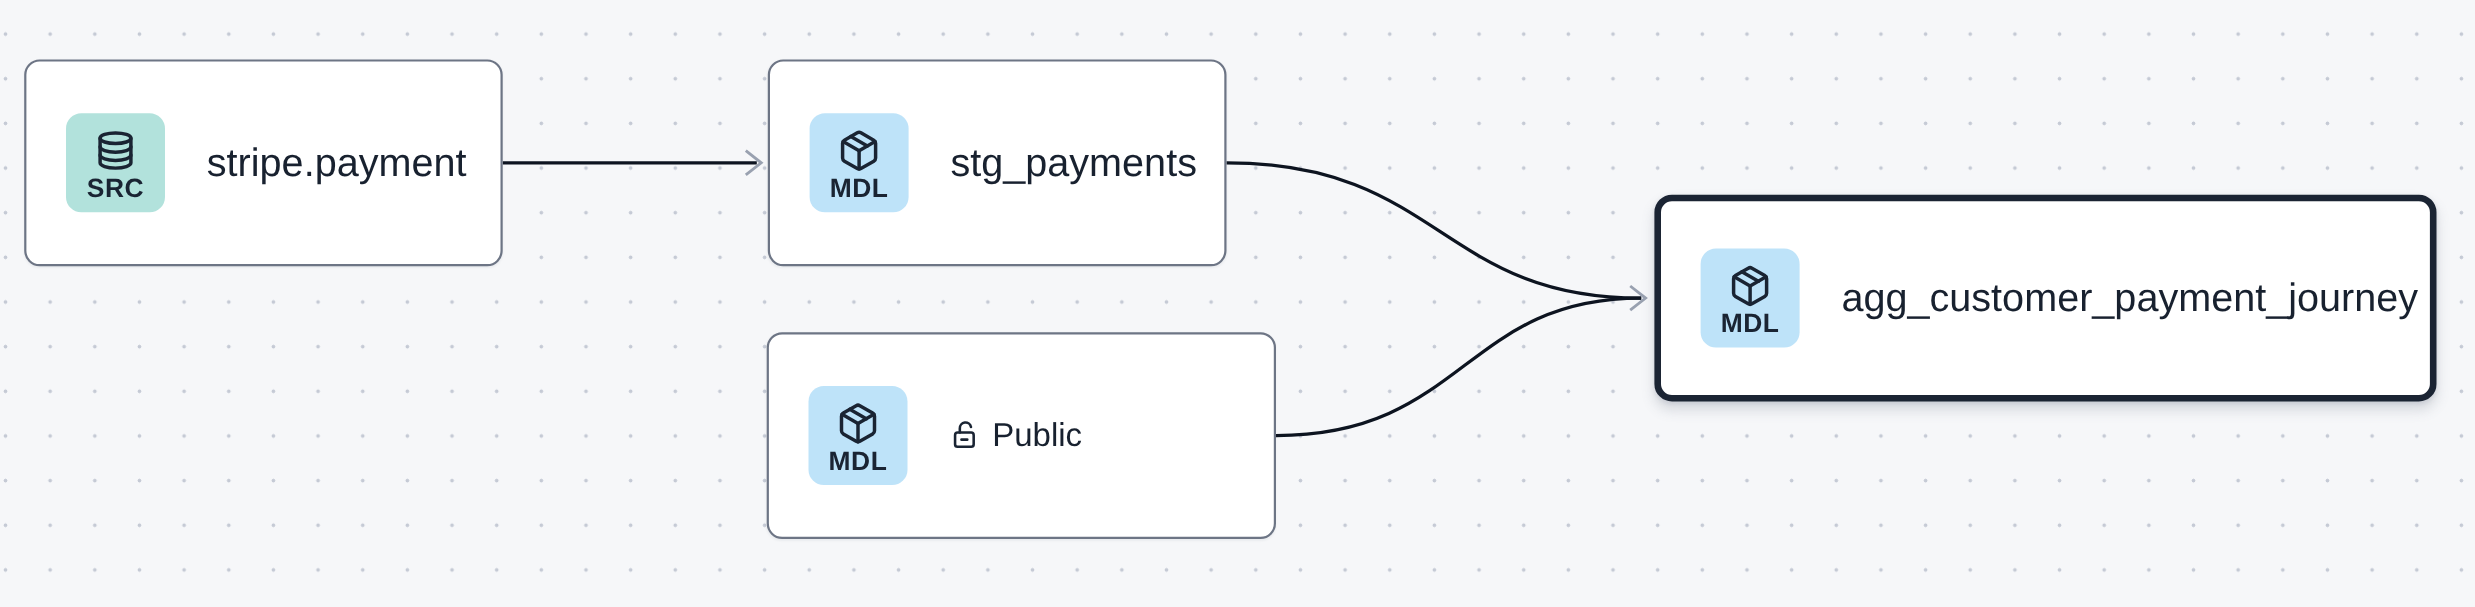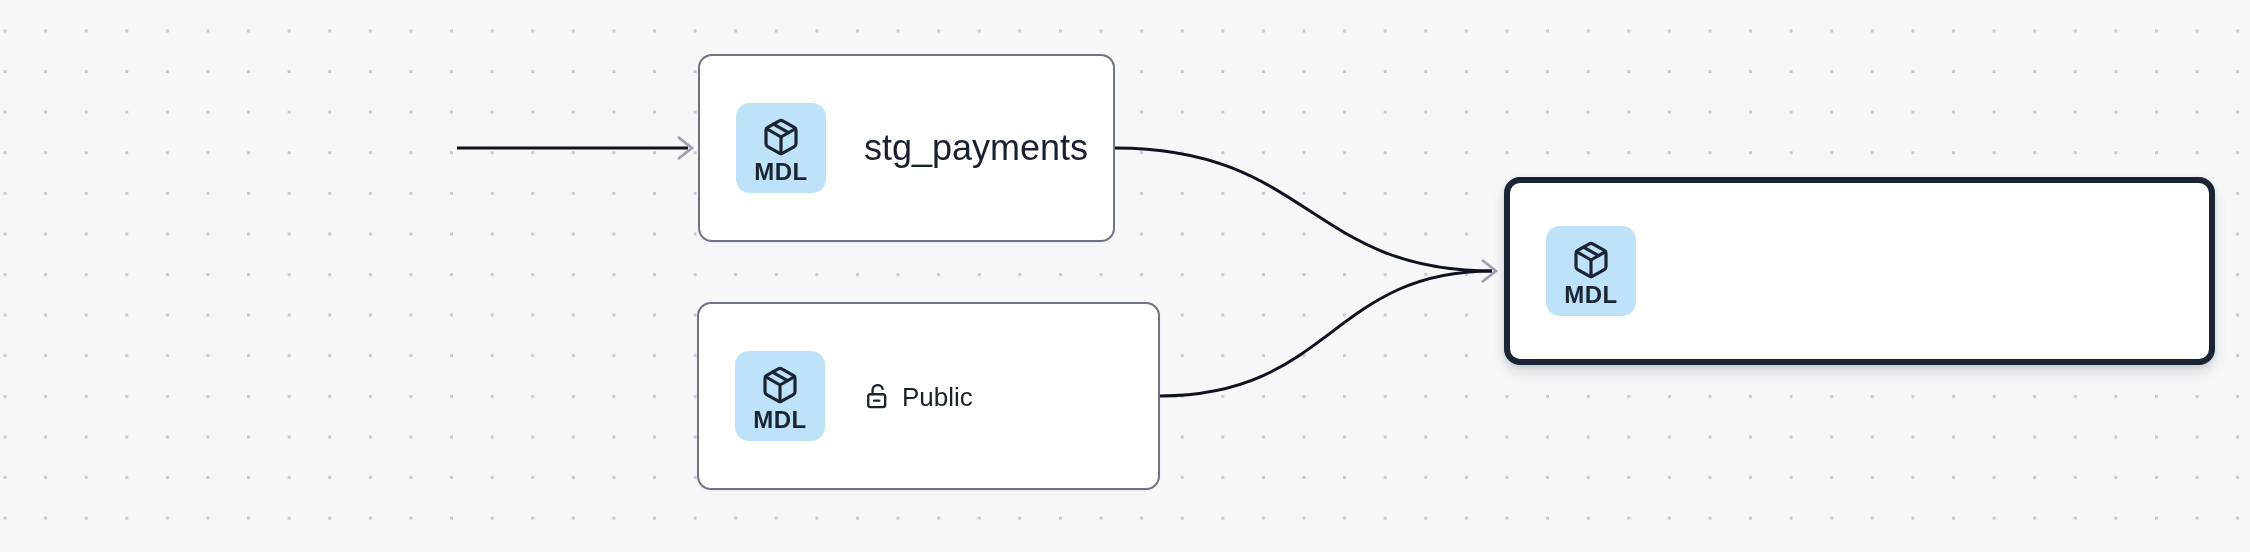--- a/index.html
+++ b/index.html
@@ -76,23 +76,23 @@
   .node-text { display: flex; flex-direction: column; gap: 7px; min-width: 0; }
   .node-title {
     font-size: 36px;
     font-weight: 400;
     color: #18212f;
     line-height: 1.15;
     white-space: nowrap;
   }
   .node-sub {
     display: flex;
-    align-items: flex-end;
+    align-items: flex-start;
     gap: 11px;
-    font-size: 26px;
+    font-size: 30px;
     color: #18212f;
     line-height: 1;
   }
   .node-sub svg { width: 28px; height: 28px; display: block; }
   .icon-stroke { stroke: #1a2433; fill: none; }
 </style>
 </head>
 <body>
 
 <div class="canvas">
@@ -101,20 +101,36 @@
 
     <path class="edge" d="M 457 148 L 688 148"></path>
     <polyline class="arrowhead" points="678,137 692,148 678,159"></polyline>
 
     <path class="edge" d="M 1115 148 C 1309 148, 1309 271, 1492 271"></path>
 
     <path class="edge" d="M 1160 396 C 1331 396, 1331 271, 1492 271"></path>
     <polyline class="arrowhead" points="1482,260 1496,271 1482,282"></polyline>
   </svg>
 
+  <div class="node node-1">
+    <div class="badge" style="background: rgb(178, 226, 220);">
+      <svg viewBox="0 0 24 24">
+        <g class="icon-stroke" stroke-width="1.9" stroke-linecap="round" stroke-linejoin="round">
+          <ellipse cx="12" cy="5.2" rx="8.4" ry="2.9"></ellipse>
+          <path d="M3.6 5.2 v13.4 c0 1.6 3.76 2.9 8.4 2.9 s8.4 -1.3 8.4 -2.9 V5.2"></path>
+          <path d="M3.6 9.9 c0 1.6 3.76 2.9 8.4 2.9 s8.4 -1.3 8.4 -2.9"></path>
+          <path d="M3.6 14.4 c0 1.6 3.76 2.9 8.4 2.9 s8.4 -1.3 8.4 -2.9"></path>
+        </g>
+      </svg>
+      <span class="badge-label">SRC</span>
+    </div>
+    <div class="node-text">
+      <div class="node-title">stripe.payment</div>
+    </div>
+  </div>
 
   <div class="node node-2">
     <div class="badge" style="background: rgb(190, 227, 249);">
       <svg viewBox="0 0 24 24">
         <g class="icon-stroke" stroke-width="1.9" stroke-linecap="round" stroke-linejoin="round">
           <path d="M11 21.73a2 2 0 0 0 2 0l7-4A2 2 0 0 0 21 16V8a2 2 0 0 0-1-1.73l-7-4a2 2 0 0 0-2 0l-7 4A2 2 0 0 0 3 8v8a2 2 0 0 0 1 1.73z"></path>
           <path d="M12 22V12"></path>
           <polyline points="3.3 7 12 12 20.7 7"></polyline>
           <path d="m7.5 4.27 9 5.15"></path>
         </g>
@@ -157,15 +173,18 @@
       <svg viewBox="0 0 24 24">
         <g class="icon-stroke" stroke-width="1.9" stroke-linecap="round" stroke-linejoin="round">
           <path d="M11 21.73a2 2 0 0 0 2 0l7-4A2 2 0 0 0 21 16V8a2 2 0 0 0-1-1.73l-7-4a2 2 0 0 0-2 0l-7 4A2 2 0 0 0 3 8v8a2 2 0 0 0 1 1.73z"></path>
           <path d="M12 22V12"></path>
           <polyline points="3.3 7 12 12 20.7 7"></polyline>
           <path d="m7.5 4.27 9 5.15"></path>
         </g>
       </svg>
       <span class="badge-label">MDL</span>
     </div>
+    <div class="node-text">
+      <div class="node-title">agg_customer_payment_journey</div>
+    </div>
   </div>
 
 </div>
 
 </body></html>

